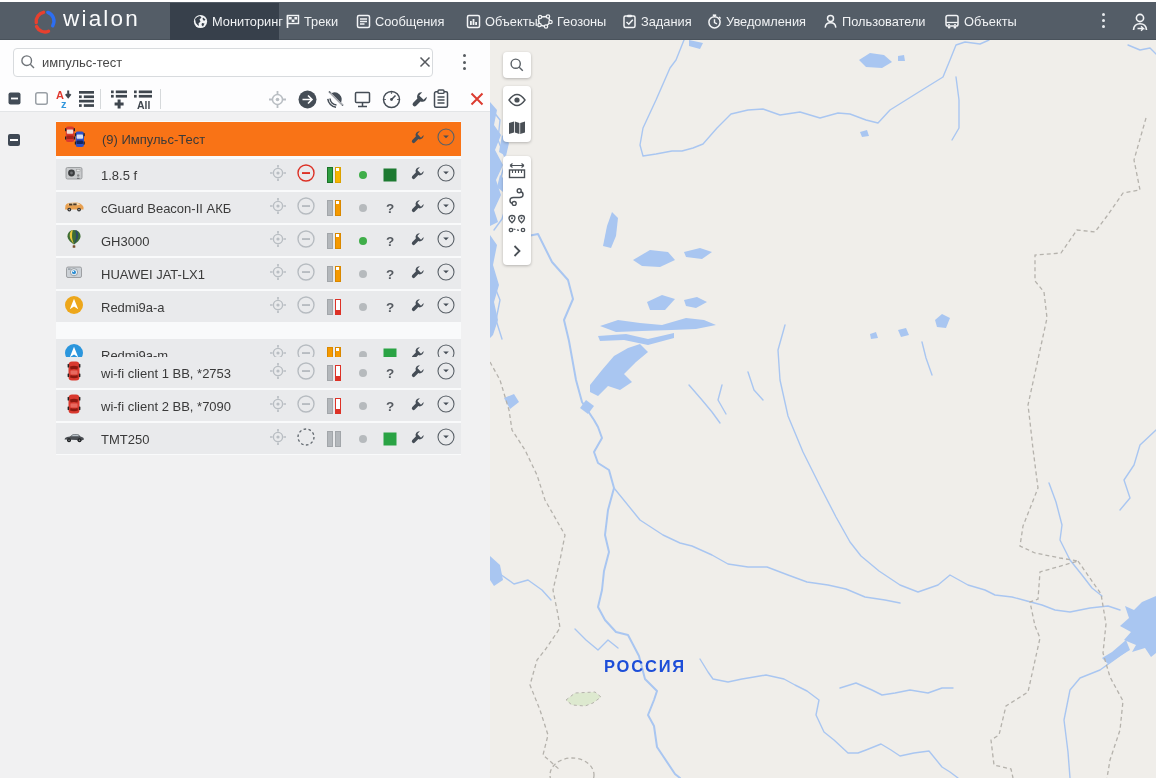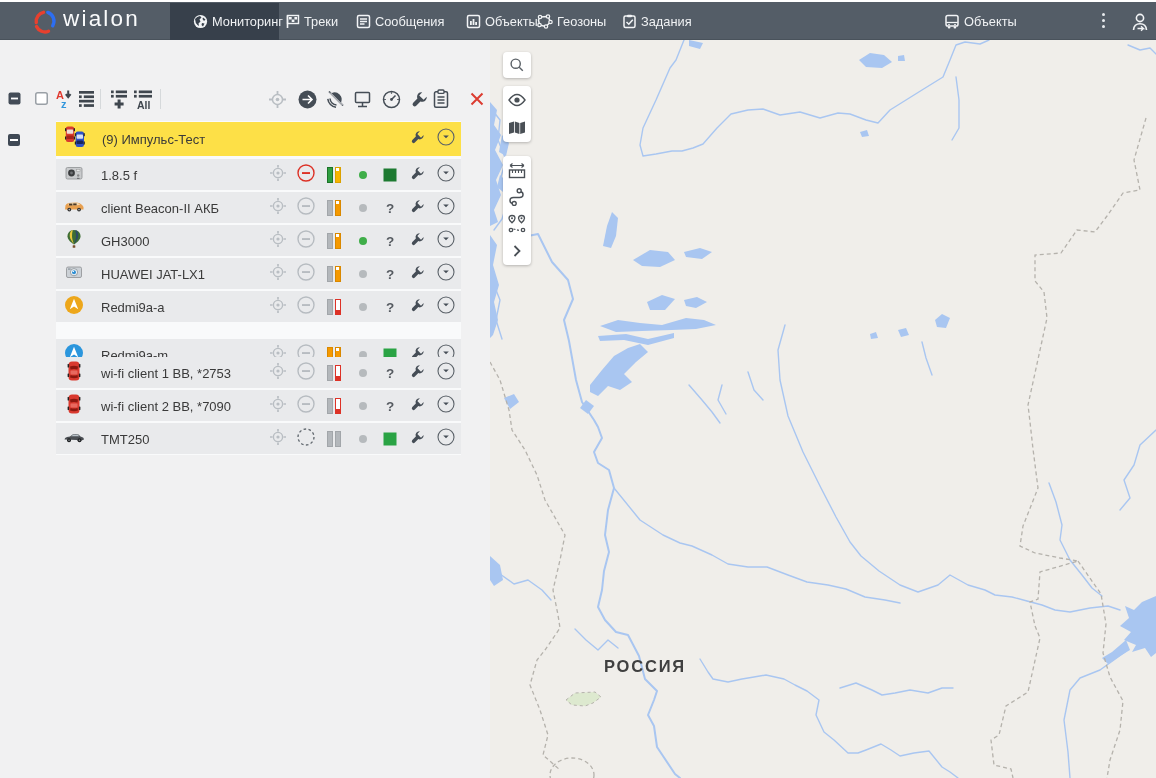--- a/index.html
+++ b/index.html
@@ -17,30 +17,30 @@
 #panel { position:absolute; left:0; top:40px; width:490px; height:738px; background:#f1f1f2; }
 #searcharea { position:absolute; left:0; top:0; width:490px; height:72px; background:#fdfdfe; border-bottom:1px solid #e3e5e7; }
 #searchbox { position:absolute; left:13px; top:8px; width:420px; height:29px; background:#fff; border:1px solid #d8dbde; border-radius:4px; }
 #searchtext { position:absolute; left:42px; top:15px; font-size:13px; color:#484848; }
 #toolbar { position:absolute; left:0; top:46px; width:490px; height:26px; }
 .ticon { position:absolute; top:0; }
 
 
 #list { position:absolute; left:0; top:113px; width:490px; height:665px; }
 .row { position:absolute; left:56px; width:405px; height:31px; background:#e9eaec; }
-.grouprow { position:absolute; left:56px; top:9px; width:405px; height:34px; background:#fde047; }
+.grouprow { position:absolute; left:56px; top:9px; width:405px; height:34px; background:#f97316; }
 .rowlabel { position:absolute; left:45px; top:50%; transform:translateY(-50%); font-size:13px; color:#3a3a3a; white-space:nowrap; }
 .grouprow .rowlabel { left:46px; }
 .ric { position:absolute; top:50%; transform:translate(-50%,-50%); }
 #collapsebtn { position:absolute; left:8px; top:21px; width:12px; height:12px; background:#3f4854; border-radius:2px; }
 #collapsebtn:after { content:""; position:absolute; left:2px; top:5px; width:8px; height:2px; background:#fff; }
 
 
 #map { position:absolute; left:490px; top:40px; width:666px; height:738px; background:#f0eeea; overflow:hidden; }
-#russia { position:absolute; left:114px; top:617px; font-size:16.5px; font-weight:bold; color:#404040; letter-spacing:1.8px; }
+#russia { position:absolute; left:114px; top:617px; font-size:16.5px; font-weight:bold; color:#1d4ed8; letter-spacing:1.8px; }
 .mapctl { position:absolute; background:#fff; border-radius:4px; box-shadow:0 1px 3px rgba(0,0,0,0.25); }
 </style>
 </head>
 <body>
 <div id="page">
   <div id="topbar">
     <div id="tab-active"></div>
     <svg id="logomark" style="position:absolute;left:31px;top:6px" width="27" height="27" viewBox="0 0 27 27">
       <path d="M 5.5 18.5 A 9.3 9.3 0 0 0 17.5 23.2" fill="none" stroke="#e8402e" stroke-width="3.4" stroke-linecap="round"></path>
       <path d="M 5.3 14.5 A 9.3 9.3 0 0 1 12.5 4.3" fill="none" stroke="#e8402e" stroke-width="3.4" stroke-linecap="round"></path>
@@ -92,20 +92,37 @@
       <span>Геозоны</span>
     </div>
     <div class="tab" style="left:622px">
       <svg width="15" height="15" viewBox="0 0 15 15">
           <rect x="2" y="2" width="11" height="11.5" rx="1.5" fill="none" stroke="#f2f4f6" stroke-width="1.5"></rect>
           <rect x="5" y="0.8" width="5" height="2.4" rx="1" fill="#f2f4f6"></rect>
           <path d="M4.5 8 L6.8 10.2 L10.8 5.8" fill="none" stroke="#f2f4f6" stroke-width="1.5"></path>
         </svg>
       <span>Задания</span>
     </div>
+    <div class="tab" style="left:707px">
+      <svg width="15" height="15" viewBox="0 0 15 15">
+          <circle cx="7.5" cy="8.3" r="5.6" fill="none" stroke="#f2f4f6" stroke-width="1.5"></circle>
+          <path d="M7.5 5.2 V8.5 L10 9.8" fill="none" stroke="#f2f4f6" stroke-width="1.4"></path>
+          <path d="M5.8 1.2 H9.2" stroke="#f2f4f6" stroke-width="1.6"></path>
+          <path d="M7.5 1.4 V2.6" stroke="#f2f4f6" stroke-width="1.6"></path>
+          <path d="M12.2 3 L13.6 4.4" stroke="#f2f4f6" stroke-width="1.4"></path>
+        </svg>
+      <span>Уведомления</span>
+    </div>
+    <div class="tab" style="left:823px">
+      <svg width="15" height="15" viewBox="0 0 15 15">
+          <circle cx="7.5" cy="4.6" r="3" fill="none" stroke="#f2f4f6" stroke-width="1.5"></circle>
+          <path d="M2.2 13.6 Q2.6 8.8 7.5 8.8 Q12.4 8.8 12.8 13.6" fill="none" stroke="#f2f4f6" stroke-width="1.5"></path>
+        </svg>
+      <span>Пользователи</span>
+    </div>
     <div class="tab" style="left:944px">
       <svg width="16" height="15" viewBox="0 0 16 15">
           <rect x="2" y="1.5" width="12" height="10.5" rx="1.8" fill="none" stroke="#f2f4f6" stroke-width="1.5"></rect>
           <path d="M2.2 8.5 H13.8" stroke="#f2f4f6" stroke-width="1.3"></path>
           <rect x="3.8" y="12.2" width="2.6" height="2.2" rx="1" fill="#f2f4f6"></rect>
           <rect x="9.6" y="12.2" width="2.6" height="2.2" rx="1" fill="#f2f4f6"></rect>
           <rect x="4.2" y="10" width="1.6" height="1" fill="#f2f4f6"></rect>
           <rect x="10.2" y="10" width="1.6" height="1" fill="#f2f4f6"></rect>
         </svg>
       <span>Объекты</span>
@@ -115,20 +132,36 @@
       <div style="width:3px;height:3px;border-radius:50%;background:#e8ebee;margin-bottom:3px"></div>
       <div style="width:3px;height:3px;border-radius:50%;background:#e8ebee"></div>
     </div>
     <svg style="position:absolute;left:1128px;top:8px" width="24" height="24" viewBox="0 0 24 24">
         <circle cx="12" cy="8" r="3.6" fill="none" stroke="#f2f4f6" stroke-width="1.6"></circle>
         <path d="M5.5 20 Q6 13.8 12 13.8 Q18 13.8 18.5 20" fill="none" stroke="#f2f4f6" stroke-width="1.6"></path>
         <path d="M9.5 18.5 H15.5 L13 16.3 M15.5 18.5 L13 20.7" fill="none" stroke="#f2f4f6" stroke-width="1.3"></path>
       </svg>
   </div>
   <div id="panel">
+    <div id="searcharea">
+      <div id="searchbox"></div>
+      <svg style="position:absolute;left:20px;top:14px" width="16" height="16" viewBox="0 0 16 16">
+          <circle cx="6.7" cy="6.7" r="4.8" fill="none" stroke="#6f7479" stroke-width="1.4"></circle>
+          <path d="M10.3 10.3 L14 14" stroke="#6f7479" stroke-width="1.4"></path>
+        </svg>
+      <div id="searchtext">импульс-тест</div>
+      <svg style="position:absolute;left:418px;top:15px" width="14" height="14" viewBox="0 0 14 14">
+          <path d="M2.5 2.5 L11.5 11.5 M11.5 2.5 L2.5 11.5" stroke="#55595e" stroke-width="1.5"></path>
+        </svg>
+      <div style="position:absolute;left:463px;top:14px">
+        <div style="width:3px;height:3px;border-radius:50%;background:#565b60;margin-bottom:3.5px"></div>
+        <div style="width:3px;height:3px;border-radius:50%;background:#565b60;margin-bottom:3.5px"></div>
+        <div style="width:3px;height:3px;border-radius:50%;background:#565b60"></div>
+      </div>
+    </div>
     <div id="toolbar">
       <svg class="ticon" style="left:8px;top:6px" width="13" height="13" viewBox="0 0 13 13">
           <rect x="0.5" y="0.5" width="12" height="12" rx="2" fill="#434c57"></rect>
           <rect x="3" y="5.6" width="7" height="1.8" fill="#fff"></rect>
         </svg>
       <svg class="ticon" style="left:35px;top:6px" width="13" height="13" viewBox="0 0 13 13">
           <rect x="0.75" y="0.75" width="11.5" height="11.5" rx="2" fill="#fff" stroke="#9aa0a6" stroke-width="1.5"></rect>
         </svg>
       <svg class="ticon" style="left:56px;top:3px" width="17" height="19" viewBox="0 0 17 19">
           <text x="0" y="10" font-size="11" font-weight="bold" fill="#e03a30" font-family="Liberation Sans">A</text>
@@ -282,21 +315,21 @@
         <span class="ric" style="left:18px"><svg width="22" height="20" viewBox="0 0 22 20">
             <path d="M2 13.5 L2.5 9.5 Q3 7.5 5.5 7 L13 6.5 Q17 6.5 19.5 9.5 L20.5 11 L20.5 13.5 Z" fill="#e8a050"></path>
             <path d="M5.5 7.3 L13 6.8 Q15.5 6.9 17.3 8.8 L14 9.3 L5.5 9.3 Z" fill="#f7d9b0"></path>
             <rect x="6" y="7.6" width="3.4" height="1.9" fill="#4a3a28"></rect>
             <rect x="10.2" y="7.4" width="3.4" height="1.9" fill="#4a3a28"></rect>
             <circle cx="6.3" cy="13.6" r="1.9" fill="#2e2e2e"></circle>
             <circle cx="16" cy="13.6" r="1.9" fill="#2e2e2e"></circle>
             <circle cx="6.3" cy="13.6" r="0.8" fill="#b5b5b5"></circle>
             <circle cx="16" cy="13.6" r="0.8" fill="#b5b5b5"></circle>
           </svg></span>
-        <span class="rowlabel">client Beacon-II АКБ</span>
+        <span class="rowlabel">cGuard Beacon-II АКБ</span>
         <span class="ric" style="left:221.8px"><svg width="17" height="17" viewBox="0 0 17 17">
             <circle cx="8.5" cy="8.5" r="4.6" fill="none" stroke="#b9bec3" stroke-width="1.4"></circle>
             <circle cx="8.5" cy="8.5" r="1.6" fill="#b9bec3"></circle>
             <path d="M8.5 0.5 V3 M8.5 14 V16.5 M0.5 8.5 H3 M14 8.5 H16.5" stroke="#b9bec3" stroke-width="1.7"></path>
           </svg></span>
         <span class="ric" style="left:249.9px"><svg width="19" height="19" viewBox="0 0 19 19">
             <circle cx="9.5" cy="9.5" r="8" fill="none" stroke="#b7bcc1" stroke-width="1.4"></circle>
             <rect x="5.5" y="8.6" width="8" height="1.9" fill="#b7bcc1"></rect>
           </svg></span>
         <span class="ric" style="left:273.5px">

